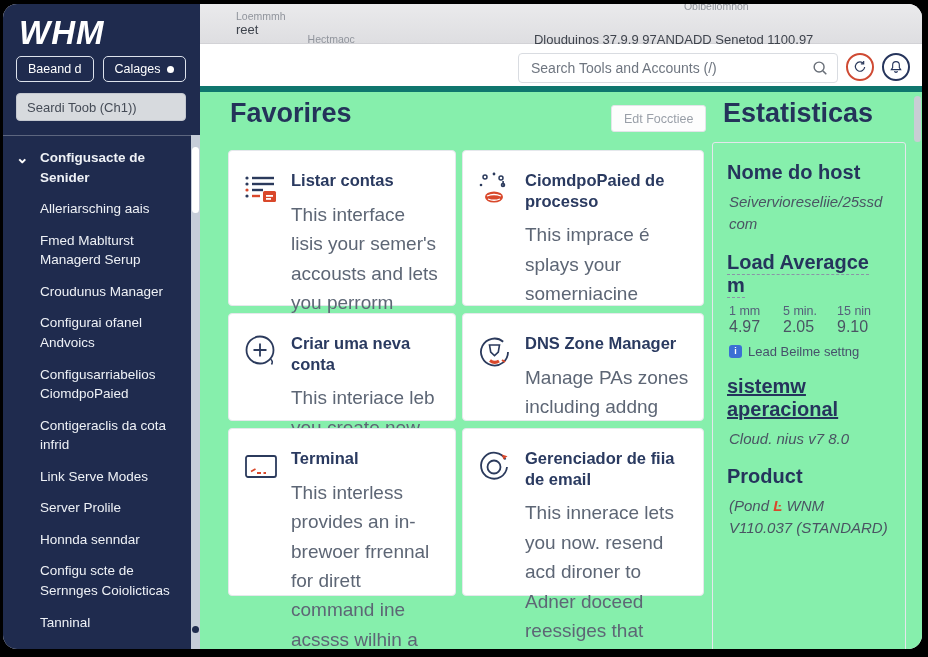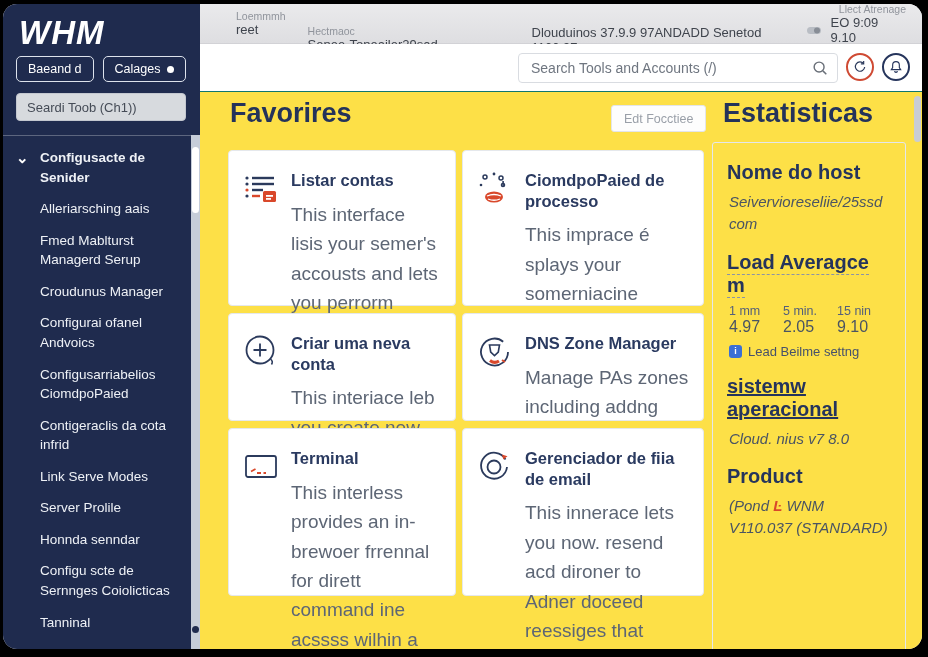--- a/index.html
+++ b/index.html
@@ -36,33 +36,33 @@
   .tgroup { display:flex; flex-direction:column; justify-content:center; }
   .tlabel { font-size:10.5px; color:#90949c; }
   .tvalue { font-size:13px; color:#3f444d; font-weight:500; }
   .g1 { margin-left:36px; } .g2 { margin-left:22px;margin-top:45px; }
   .g3 { margin-left:68px;gap:20px; } .g3 .tlabel { margin-left:150px; }
   .g4 { margin-left:auto; margin-right:16px; align-items:flex-end; }
   .g4row { display:flex; align-items:center; gap:8px; }
 
   
   .toolrow { position:absolute; left:197px; top:40px; right:0; height:48px; background:#fff;
-    border-bottom:1px solid #0f766e; }
+    border-bottom:6px solid #0f766e; }
   .search-wrap { position:absolute; left:318px; top:9px; width:320px; height:30px; }
   .search-wrap input { width:100%; height:100%; border:1px solid #d9dce1; border-radius:4px;
     font-size:14px; color:#4a5058; padding:0 34px 0 12px; font-family:inherit; }
   .search-wrap input::placeholder { color:#6f7680; }
   .mag { position:absolute; right:9px; top:6px; }
   .circle-btn { position:absolute; top:9px; width:28px; height:28px; border-radius:50%;
     background:#fff; display:flex; align-items:center; justify-content:center; cursor:pointer; }
   .circle-btn.red { right:48px; border:2px solid #cf4a33; }
   .circle-btn.navy { right:12px; border:2px solid #26355c; }
 
   
-  .main { position:absolute; left:197px; top:88px; right:0; bottom:0; background:#fde047; }
+  .main { position:absolute; left:197px; top:88px; right:0; bottom:0; background:#86efac; }
   .h-fav { position:absolute; left:30px; top:6px; font-size:27px; font-weight:600; color:#24335a; }
   .h-stats { position:absolute; left:523px; top:6px; font-size:27px; font-weight:600; color:#24335a; }
   .edit-btn { position:absolute; left:411px; top:13px; height:27px; padding:0 12px;
     background:#fdfdfd; border:1px solid #e3e5e9; border-radius:3px; color:#999fa8;
     font-size:12.5px; font-family:inherit; cursor:pointer; }
 
   .cards { position:absolute; left:28px; top:58px; display:grid;
     grid-template-columns:228px 242px; grid-template-rows:156px 108px 168px; gap:7px 6px; }
   .card { border:1px solid #e5e8ec; border-radius:4px; background:#fff; position:relative;
     padding:19px 14px 12px 62px; cursor:pointer; }
@@ -135,30 +135,20 @@
       <span class="tvalue">reet</span>
     </div>
     <div class="tgroup g2">
       <span class="tlabel">Hectmaoc</span>
       <span class="tvalue">Senee-Toneailer29sad com</span>
     </div>
     <div class="tgroup g3">
       <span class="tlabel">Obibellomnon</span>
       <span class="tvalue">Dlouduinos 37.9.9 97ANDADD Senetod   1100.97</span>
     </div>
-    <div class="tgroup g4">
-      <span class="tlabel">Llect Atrenage</span>
-      <span class="g4row">
-        <svg width="16" height="10">
-            <rect x="0" y="2" width="14" height="7" rx="3.5" fill="#b9bdc4"></rect>
-            <circle cx="10" cy="5.5" r="3" fill="#888d96"></circle>
-          </svg>
-        <span class="tvalue">EO  9:09  9.10</span>
-      </span>
-    </div>
   </header>
 
   <div class="toolrow">
     <div class="search-wrap">
       <input placeholder="Search Tools and Accounts (/)" style="">
       <svg class="mag" width="18" height="18" viewBox="0 0 20 20">
           <circle cx="9" cy="9" r="5.5" fill="none" stroke="#6a7079" stroke-width="1.6"></circle>
           <path d="M13.2 13.2L17 17" stroke="#6a7079" stroke-width="1.6"></path>
         </svg>
     </div>

